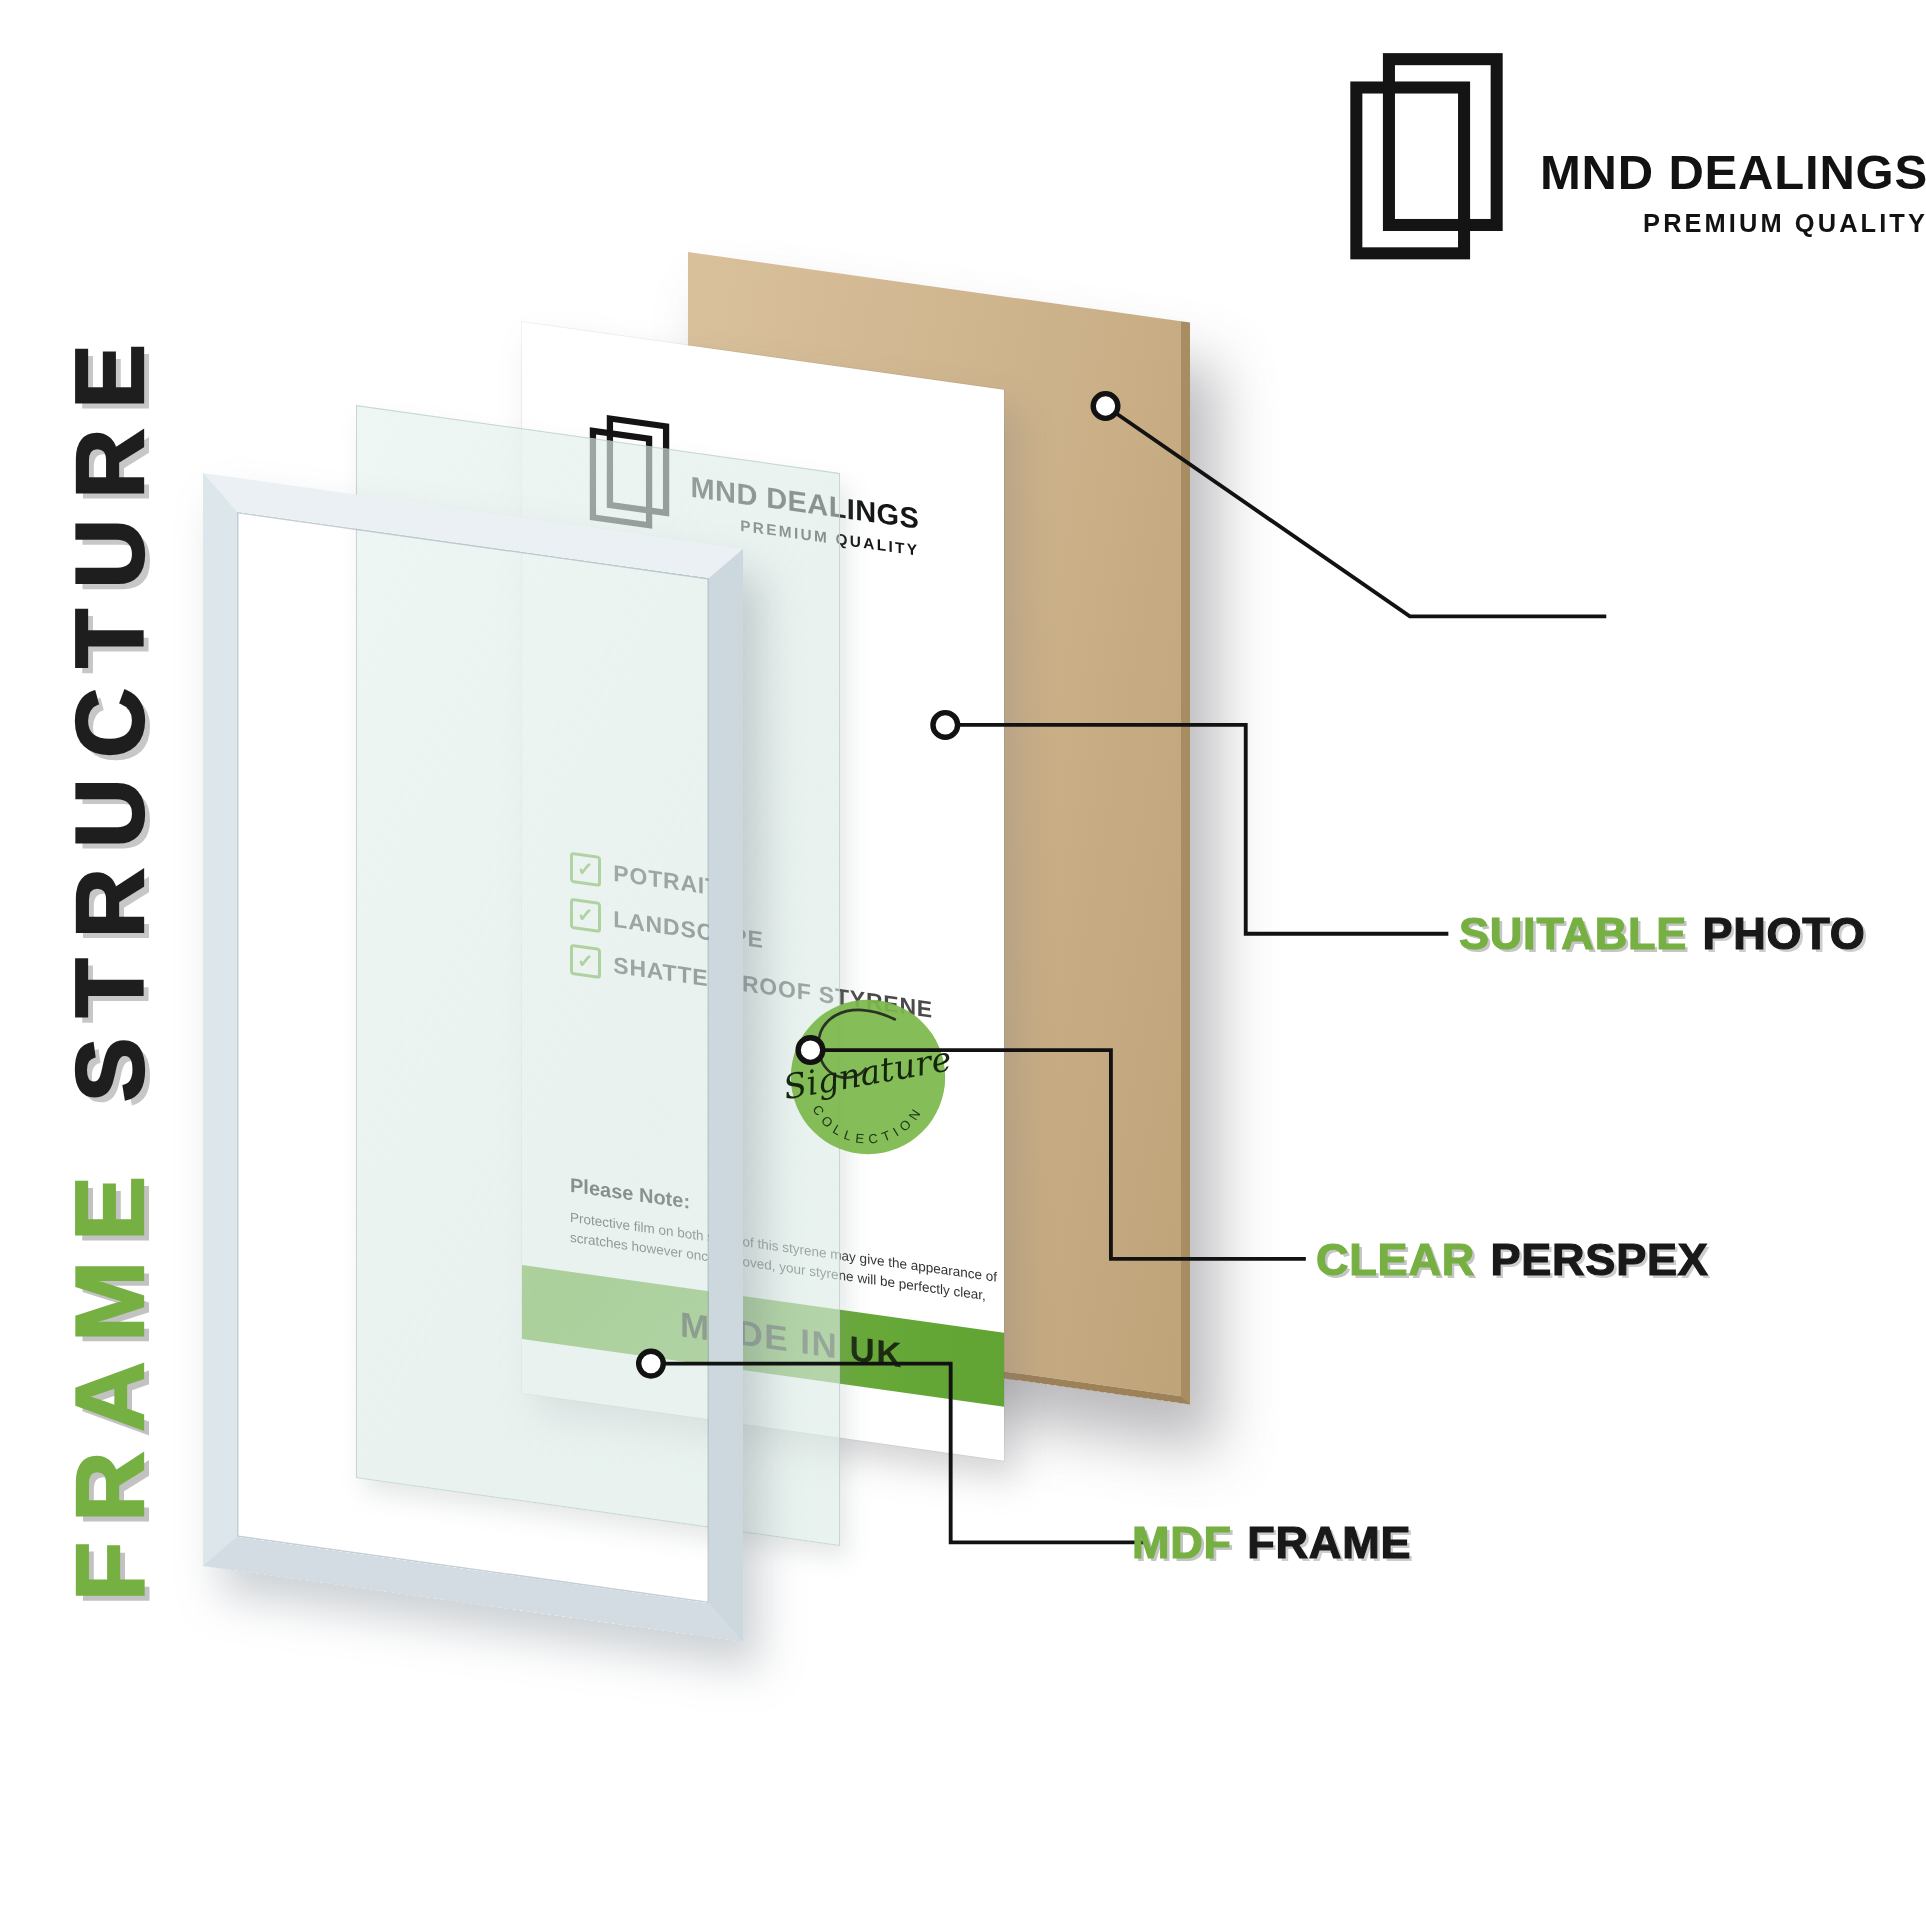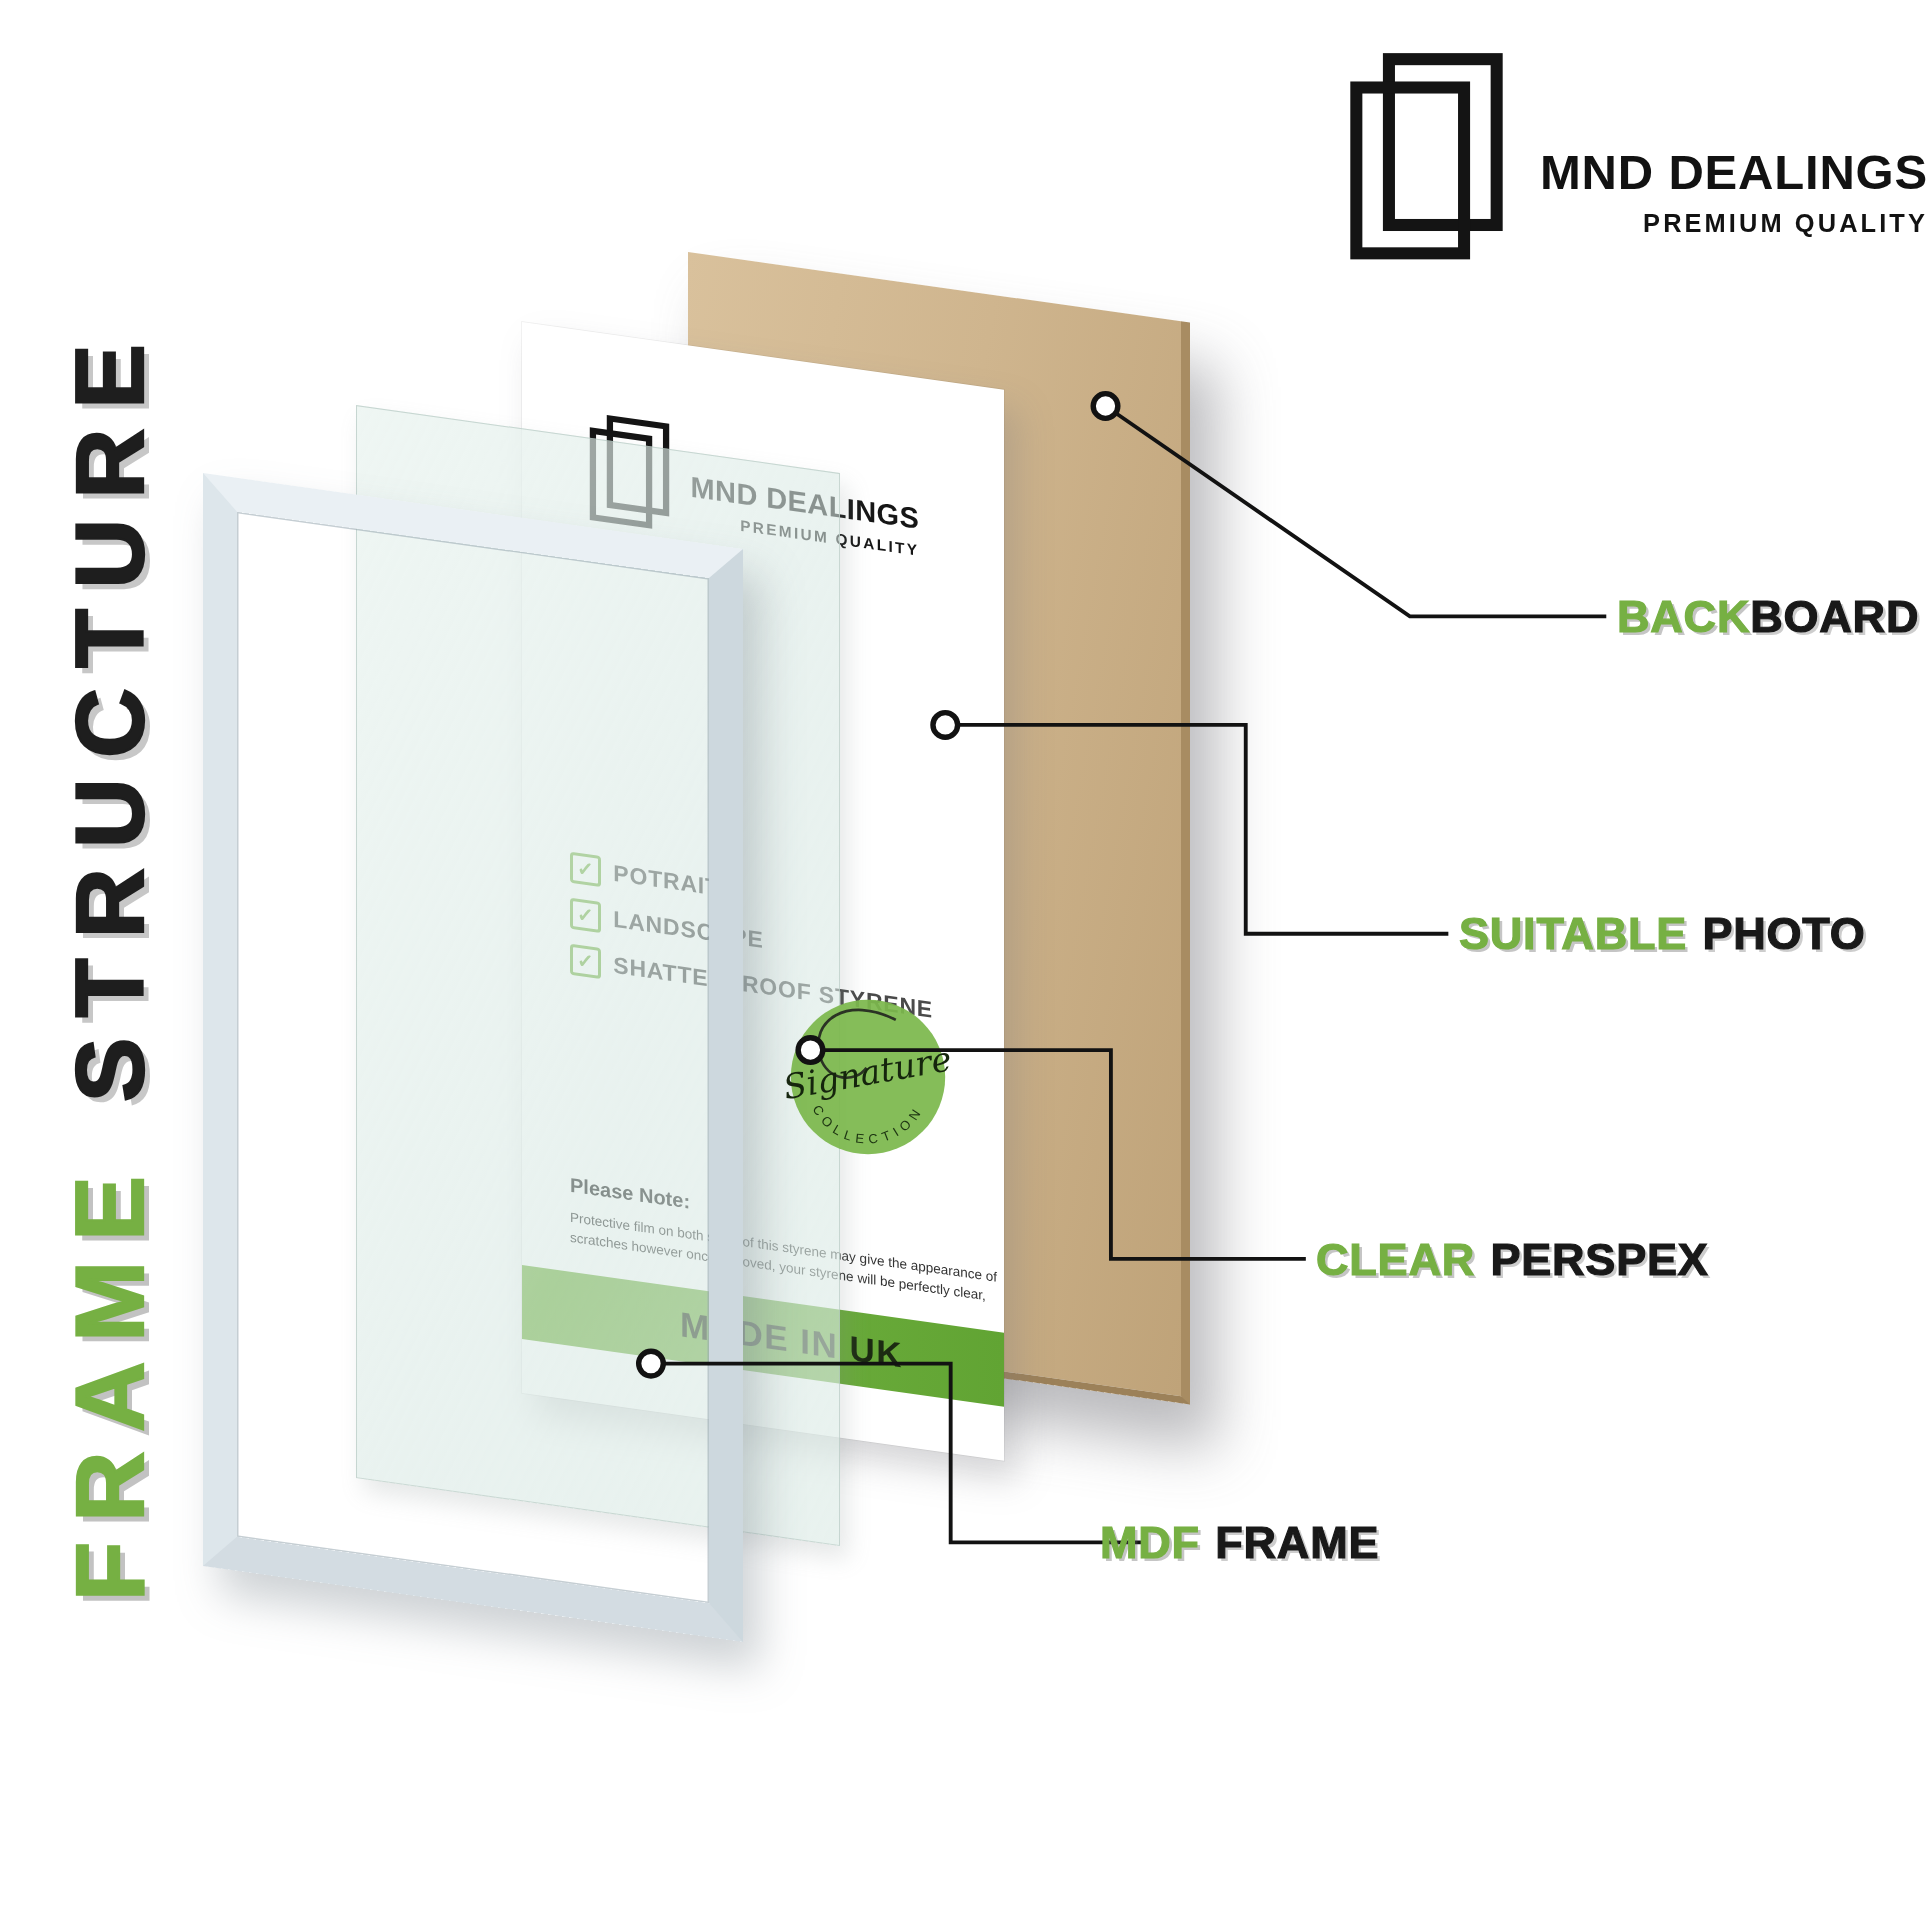--- a/index.html
+++ b/index.html
@@ -81,21 +81,21 @@
   .callouts{position:absolute;left:0;top:0;z-index:6;}
   .callout-line{fill:none;stroke:#121212;stroke-width:5;}
   .callout-dot{fill:#ffffff;stroke:#121212;stroke-width:7;}
   .callout-label{position:absolute;z-index:7;font-size:45px;font-weight:bold;letter-spacing:0.8px;white-space:nowrap;}
   .cl-green{color:#76b043;-webkit-text-stroke:1.2px #76b043;text-shadow:3.1px 3.1px 0 rgba(90,90,90,0.35);}
   .cl-dark{color:#191919;-webkit-text-stroke:1.2px #191919;text-shadow:3.1px 3.1px 0 rgba(90,90,90,0.30);}
   .callout-label.spaced .cl-green{margin-right:15.4px;}
   .lbl-backboard{left:1617px;top:591px;}
   .lbl-suitable-photo{left:1459px;top:908px;}
   .lbl-clear-perspex{left:1316px;top:1234px;}
-  .lbl-mdf-frame{left:1100px;top:1517px;}
+  .lbl-mdf-frame{left:1132px;top:1517px;}
 </style>
 </head>
 <body>
 
 <div class="stage">
 
   <div class="brand">
     <svg class="brand-icon" width="163" height="231" viewBox="0 0 230 310">
       <rect x="62" y="12" width="152" height="234" fill="none" stroke="#141414" stroke-width="17"></rect>
       <rect x="16" y="52" width="152" height="234" fill="none" stroke="#141414" stroke-width="17"></rect>
@@ -165,21 +165,20 @@
     <polyline class="callout-line" points="1435,527 1830,800 2085,800"></polyline>
     <polyline class="callout-line" points="1227,941 1617,941 1617,1212 1880,1212"></polyline>
     <polyline class="callout-line" points="1052,1363 1442,1363 1442,1634 1695,1634"></polyline>
     <polyline class="callout-line" points="845,1770 1234,1770 1234,2002 1485,2002"></polyline>
     <circle class="callout-dot" cx="1435" cy="527" r="16"></circle>
     <circle class="callout-dot" cx="1227" cy="941" r="16"></circle>
     <circle class="callout-dot" cx="1052" cy="1363" r="16"></circle>
     <circle class="callout-dot" cx="845" cy="1770" r="16"></circle>
   </svg>
 
-  <div class="callout-label lbl-backboard"><span class="cl-green">BACK</span><span class="cl-dark">BOARD</span></div>
 
   <div class="callout-label spaced lbl-clear-perspex"><span class="cl-green">CLEAR</span><span class="cl-dark">PERSPEX</span></div>
 
   <div class="callout-label spaced lbl-suitable-photo"><span class="cl-green">SUITABLE</span><span class="cl-dark">PHOTO</span></div>
 
   <div class="callout-label spaced lbl-mdf-frame"><span class="cl-green">MDF</span><span class="cl-dark">FRAME</span></div>
 
 </div>
 
 

